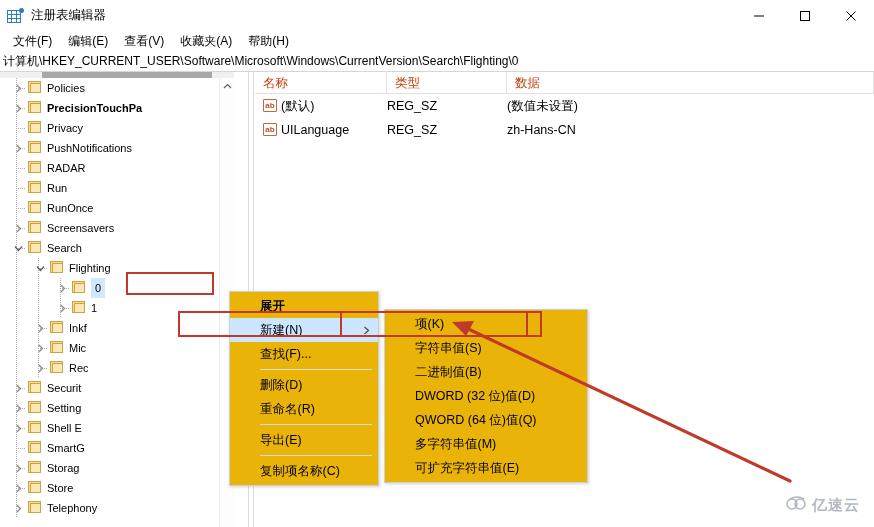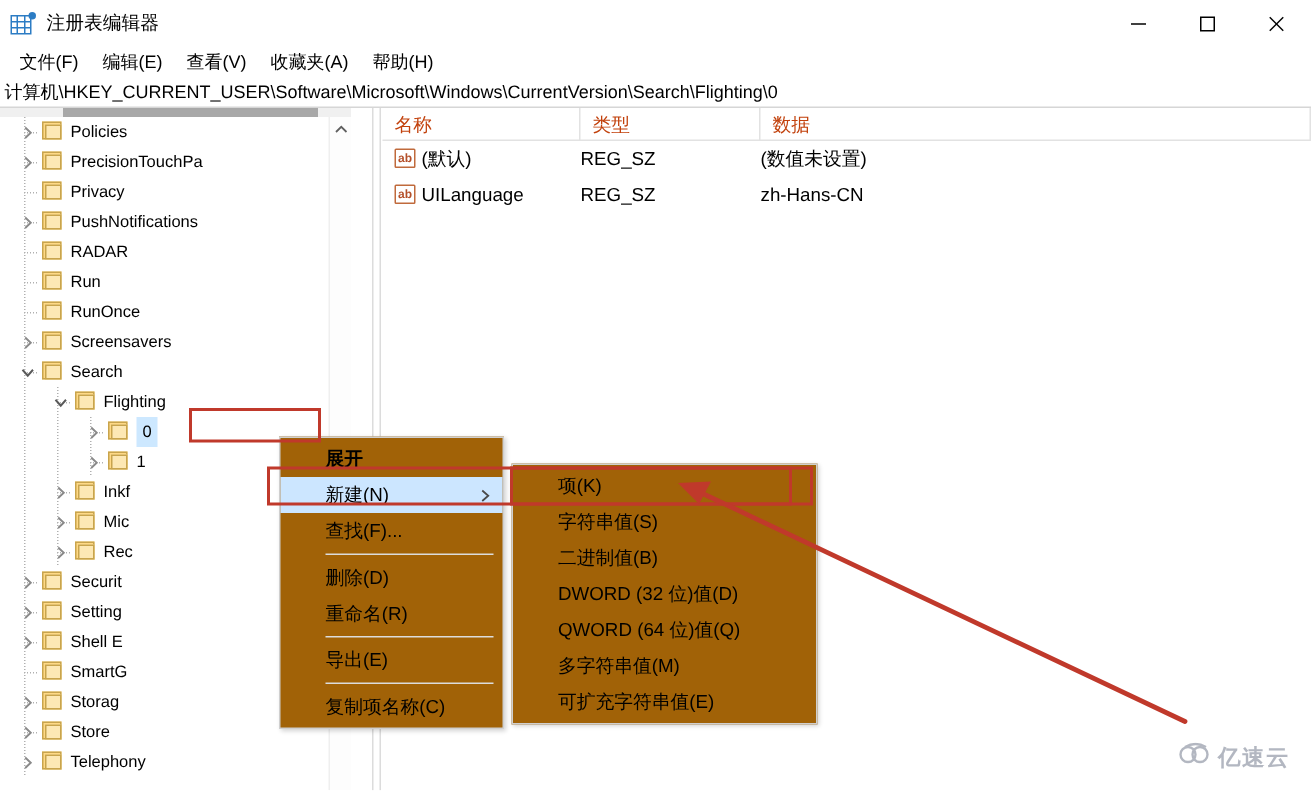--- a/index.html
+++ b/index.html
@@ -170,25 +170,26 @@
   .ab-icon {
     position: absolute; left: 8px; top: 5px; width: 14px; height: 13px;
     background: #ffffff; border: 1px solid #c06a3c; border-radius: 1px;
     font-size: 8px; color: #b4502a; font-weight: bold;
     text-align: center; line-height: 12px;
     font-family: "Liberation Sans", sans-serif;
   }
 
   
   .ctx {
-    position: absolute; background: #a16207;
+    position: absolute; background: #eab308;
     border: 1px solid #cfcfcf;
     box-shadow: 1px 1px 3px rgba(0,0,0,0.18);
     padding: 2px 0;
     z-index: 40;
+    margin-left: 43px;
   }
   .ctx .item {
     position: relative; height: 24px; line-height: 24px;
     font-size: 12.5px; color: #000000;
     padding-left: 30px; padding-right: 26px;
     white-space: nowrap;
   }
   .ctx .item.bold { font-weight: bold; }
   .ctx .item.hl { background: #cce6ff; }
   .ctx .sep {
@@ -295,21 +296,21 @@
             <div class="guide-h" style="left: 16px; width: 9px; top: 10px;"></div>
             <div class="chev" style="left: 10px;">
               <svg width="9" height="9" viewBox="0 0 9 9">
                 <path d="M2.8 1 L6.5 4.5 L2.8 8" fill="none" stroke="#8a8a8a" stroke-width="1.3"></path>
               </svg>
             </div>
             <div class="folder" style="left: 27px;">
               <div class="back"></div>
               <div class="front"></div>
             </div>
-            <div class="tlabel" style="left: 47px;">PrecisionTouchPa</div>
+            <div class="tlabel" style="left: 47px; font-weight: bold;">PrecisionTouchPa</div>
           </div>
           <div class="trow">
             <div class="guide" style="left: 16px;"></div>
             <div class="guide-h" style="left: 16px; width: 9px; top: 10px;"></div>
             <div class="folder" style="left: 27px;">
               <div class="back"></div>
               <div class="front"></div>
             </div>
             <div class="tlabel" style="left: 47px;">Privacy</div>
           </div>

